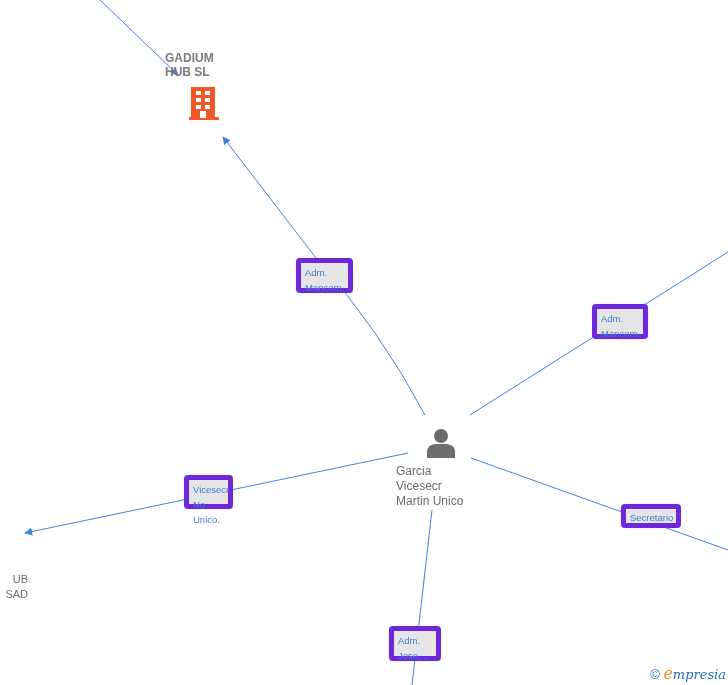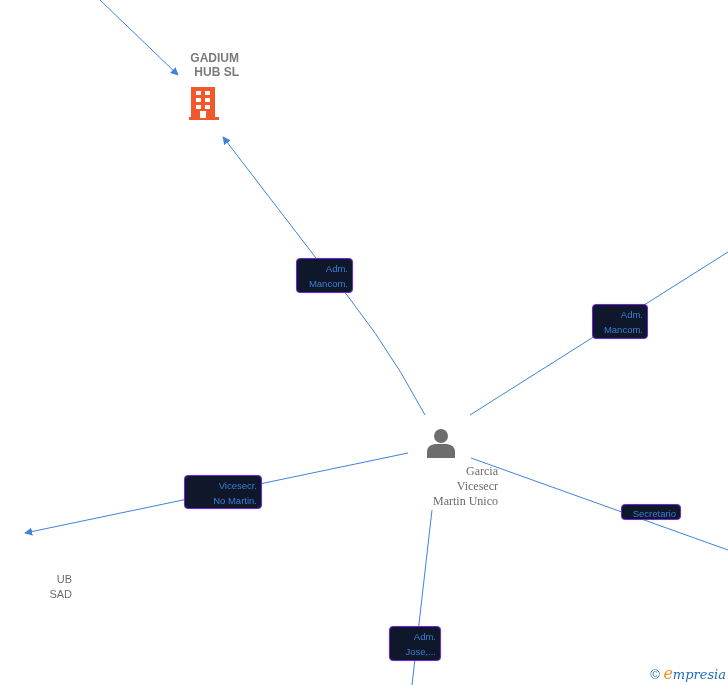--- a/index.html
+++ b/index.html
@@ -1,22 +1,22 @@
 <!DOCTYPE html>
 <html><head>
   <meta charset="utf-8">
   <style>
     html, body { margin: 0; padding: 0; background: #ffffff; }
     body { width: 728px; height: 685px; position: relative; overflow: hidden; font-family: "Liberation Sans", sans-serif; }
     #graph { position: absolute; left: 0; top: 0; width: 728px; height: 685px; }
-    .node-label { position: absolute; text-align: right; color: #6b6b6b; font-size: 12px; line-height: 15px; }
+    .node-label { position: absolute; text-align: left; color: #6b6b6b; font-size: 12px; line-height: 15px; }
     .company-label { font-weight: bold; font-size: 12px; color: #7a7a7a; line-height: 14px; }
     .edge-label {
-      position: absolute; background: #0f172a; border: 1px solid #6d28d9; border-radius: 4px;
-      color: #3b7fd6; font-size: 9.5px; line-height: 15px; text-align: right; padding: 2px 4px;
+      position: absolute; background: #e5e5e5; border: 5px solid #6d28d9; border-radius: 4px;
+      color: #3b7fd6; font-size: 9.5px; line-height: 15px; text-align: left; padding: 2px 4px;
       box-sizing: border-box; box-shadow: 0 0 2px rgba(74,139,224,0.25);
     }
     .watermark { position: absolute; right: 2px; bottom: 2px; font-size: 13px; color: #1d6fb8; }
     .watermark .brand { font-family: "DejaVu Serif", serif; font-style: italic; color: #1d6fb8; }
     .watermark .brand-e { color: #f08a1c; font-size: 16px; font-style: italic; font-family: "DejaVu Serif", serif; }
   </style>
 </head>
 <body>
 
 <svg id="graph" viewBox="0 0 728 685" xmlns="http://www.w3.org/2000/svg">
@@ -56,47 +56,47 @@
     <circle cx="14" cy="8" r="7"></circle>
     <path d="M0,30 L0,24 Q0,17 8,16 L20,16 Q28,17 28,24 L28,30 Z"></path>
   </g>
 </svg>
 
 <div class="node-label company-label" style="left:165px; top:51px; width:74px;">
   <div>GADIUM</div>
   <div>HUB  SL</div>
 </div>
 
-<div class="node-label" style="left:408px; top:464px; width:90px;font-family:Liberation Serif, serif;">
+<div class="node-label" style="left:396px; top:464px; width:90px;">
   <div>Garcia</div>
   <div>Vicesecr</div>
   <div>Martin Unico</div>
 </div>
 
-<div class="node-label" style="left:0px; top:572px; width:28px; text-align:right; font-size:11px; line-height:15px;margin-left:44px;">
+<div class="node-label" style="left:0px; top:572px; width:28px; text-align:right; font-size:11px; line-height:15px;">
   <div>UB</div>
   <div>SAD</div>
 </div>
 
 <div class="edge-label" style="left:296px; top:258px; width:57px; height:35px;">
   <div>Adm.</div>
   <div>Mancom.</div>
 </div>
 
 <div class="edge-label" style="left:592px; top:304px; width:56px; height:35px;">
   <div>Adm.</div>
   <div>Mancom.</div>
 </div>
 
-<div class="edge-label" style="left:184px; top:475px; width:78px; height:34px;">
+<div class="edge-label" style="left:184px; top:475px; width:49px; height:34px;">
   <div>Vicesecr.</div>
-  <div>No Martin.</div>
+  <div>No Unico.</div>
 </div>
 
-<div class="edge-label" style="left:621px; top:504px; width:60px; height:16px; padding-top:1px;">
+<div class="edge-label" style="left:621px; top:504px; width:60px; height:24px; padding-top:1px;">
   <div>Secretario</div>
 </div>
 
 <div class="edge-label" style="left:389px; top:626px; width:52px; height:35px;">
   <div>Adm.</div>
   <div>Jose,...</div>
 </div>
 
 <div class="watermark">
   <span>©</span>

